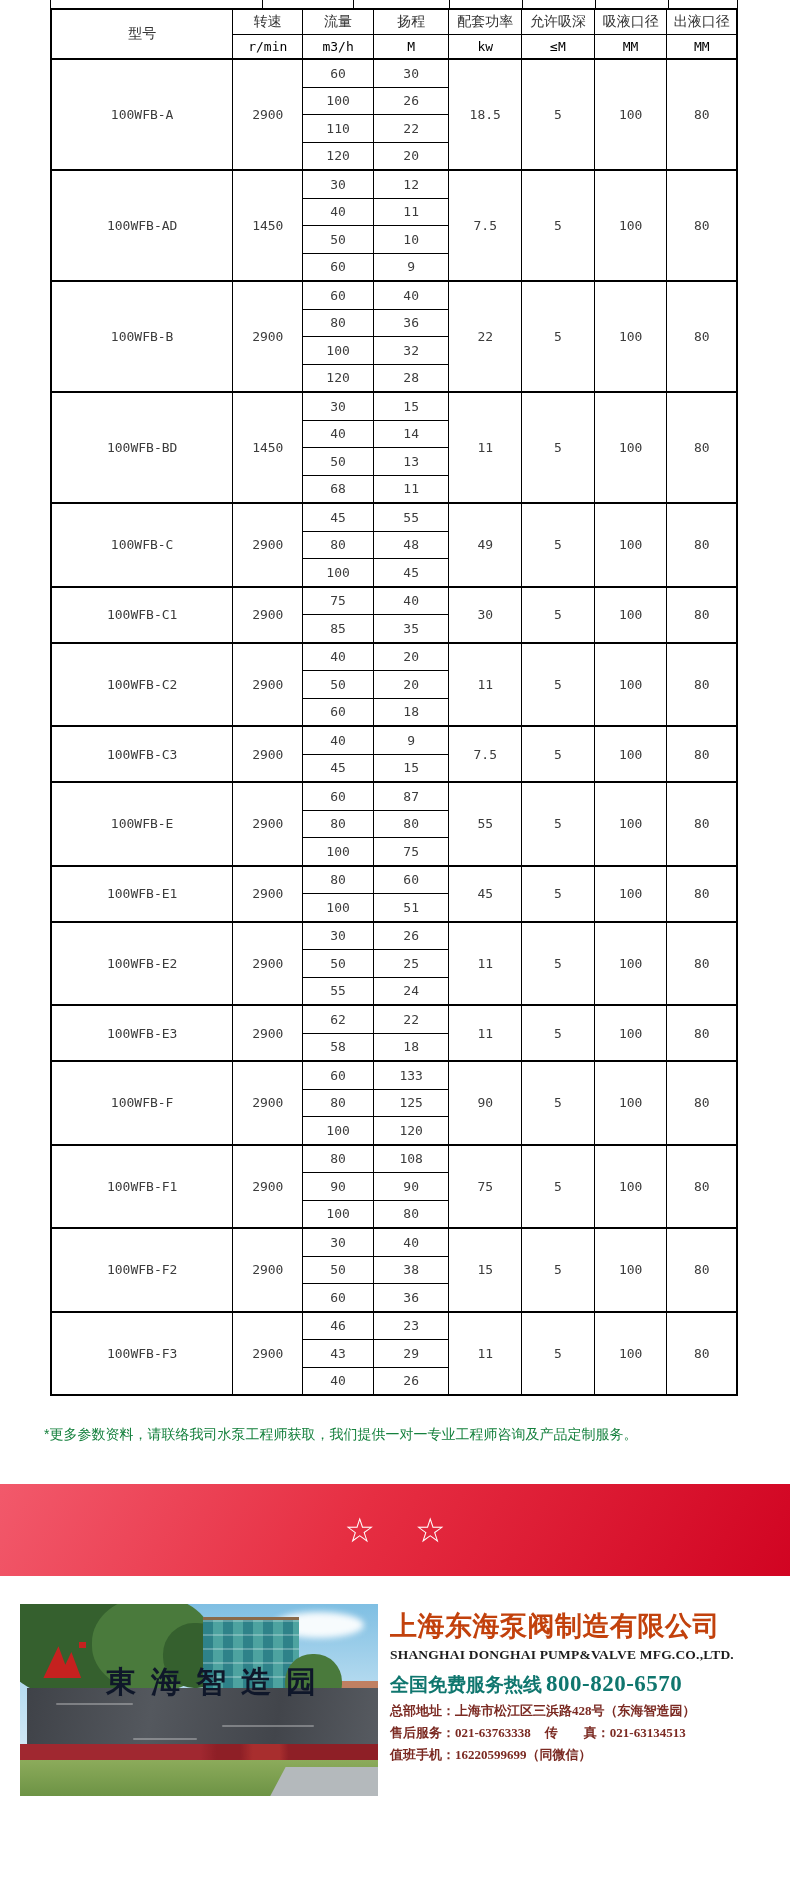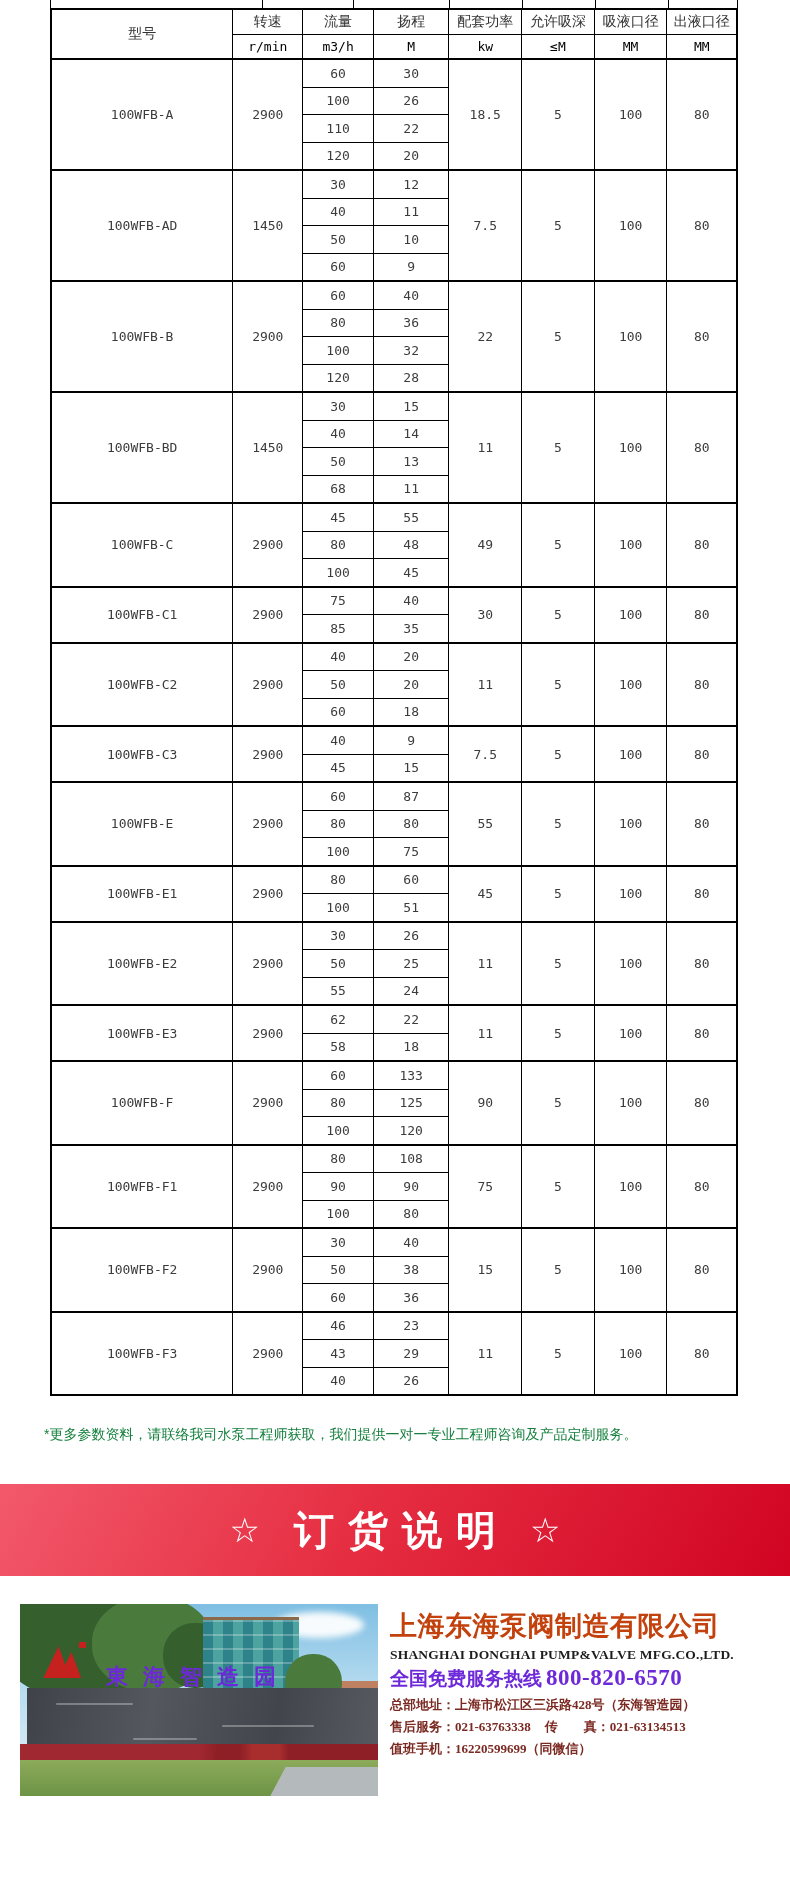--- a/index.html
+++ b/index.html
@@ -52,21 +52,21 @@
          background:repeating-linear-gradient(90deg,#2e8289 0 10px,#4da3a0 10px 20px);
          border-top:3px solid #8a6a4a;}
   .glass:after{content:"";position:absolute;inset:0;
          background:repeating-linear-gradient(180deg,rgba(255,255,255,.25) 0 2px,transparent 2px 14px);}
   .farbuild{right:0;top:40%;width:17%;height:16%;background:#c08062;}
   .fence{right:1%;top:56%;width:13%;height:12%;
          background:repeating-linear-gradient(90deg,#e8e4da 0 4px,#9b9588 4px 9px);}
   .wall{left:2%;right:-1%;top:44%;height:32%;
         background:linear-gradient(100deg,#3f4248 0%,#54585e 35%,#42454b 70%,#585c62 100%);}
   .streak{background:rgba(230,230,230,.35);height:2px;border-radius:2px;}
-  .sign-text{left:24%;top:30%;color:#6d28d9;font-size:22px;font-weight:bold;
+  .sign-text{left:24%;top:30%;color:#0f172a;font-size:30px;font-weight:bold;
         letter-spacing:15px;white-space:nowrap;
         font-family:Liberation Mono, monospace;}
   .logo{left:6.5%;top:22%;width:38px;height:32px;background:#c5211f;
         clip-path:polygon(0 100%,40% 0,58% 58%,74% 18%,100% 100%);}
   .logo-dot{left:16.5%;top:20%;width:7px;height:6px;background:#c5211f;}
   .shrubs{left:0;right:0;top:73%;height:10%;
         background:radial-gradient(circle at 10% 50%,#a02830 0 45%,transparent 50%),
                    radial-gradient(circle at 30% 40%,#8e1f26 0 45%,transparent 50%),
                    radial-gradient(circle at 50% 55%,#a82e2e 0 45%,transparent 50%),
                    radial-gradient(circle at 70% 45%,#8e1f26 0 45%,transparent 50%),
@@ -75,21 +75,21 @@
         background:linear-gradient(180deg,#8cab5b 0%,#6d9345 100%);}
   .road{right:-4%;bottom:0;width:32%;height:15%;background:#b4b9bc;
         transform:skewX(-28deg);}
 
   .info{flex:1;padding-top:4px;}
   .company-name{font-size:27px;font-weight:bold;color:#c2410c;
         letter-spacing:0.5px;white-space:nowrap;}
   .company-en{font-family:"Liberation Serif",serif;font-weight:bold;
         font-size:13.5px;color:#1d1d1d;margin-top:3px;letter-spacing:0.2px;
         white-space:nowrap;}
-  .hotline{margin-top:2px;color:#6d28d9;font-weight:bold;white-space:nowrap;
+  .hotline{margin-top:8px;color:#0f766e;font-weight:bold;white-space:nowrap;
         font-family:"Liberation Serif",serif;}
   .hl-label{font-size:19px;}
   .hl-num{font-size:23px;letter-spacing:0.5px;}
   .contact-line{font-family:"Liberation Serif",serif;font-weight:bold;
         font-size:13px;color:#7b2a22;margin-top:4px;white-space:nowrap;}
   .contact-line .gap{display:inline-block;width:14px;}
 </style>
 </head>
 <body>
 
@@ -458,21 +458,20 @@
             <td rowspan="1">26</td>
           </tr>
         </tbody>
       </table>
   </div>
 
   <div class="note">*更多参数资料，请联络我司水泵工程师获取，我们提供一对一专业工程师咨询及产品定制服务。</div>
 
   <div class="banner">
     <span class="banner-star">☆</span>
-    <span class="banner-title">订货说明</span>
     <span class="banner-star">☆</span>
   </div>
 
 
   <div class="company">
     <div class="photo">
       <div class="ph sky"></div>
       <div class="ph cloud" style="right:4%;top:4%;width:90px;height:26px"></div>
       <div class="ph cloud" style="right:26%;top:14%;width:60px;height:18px"></div>
       <div class="ph tree" style="left:-6%;top:-12%;width:46%;height:62%"></div>

